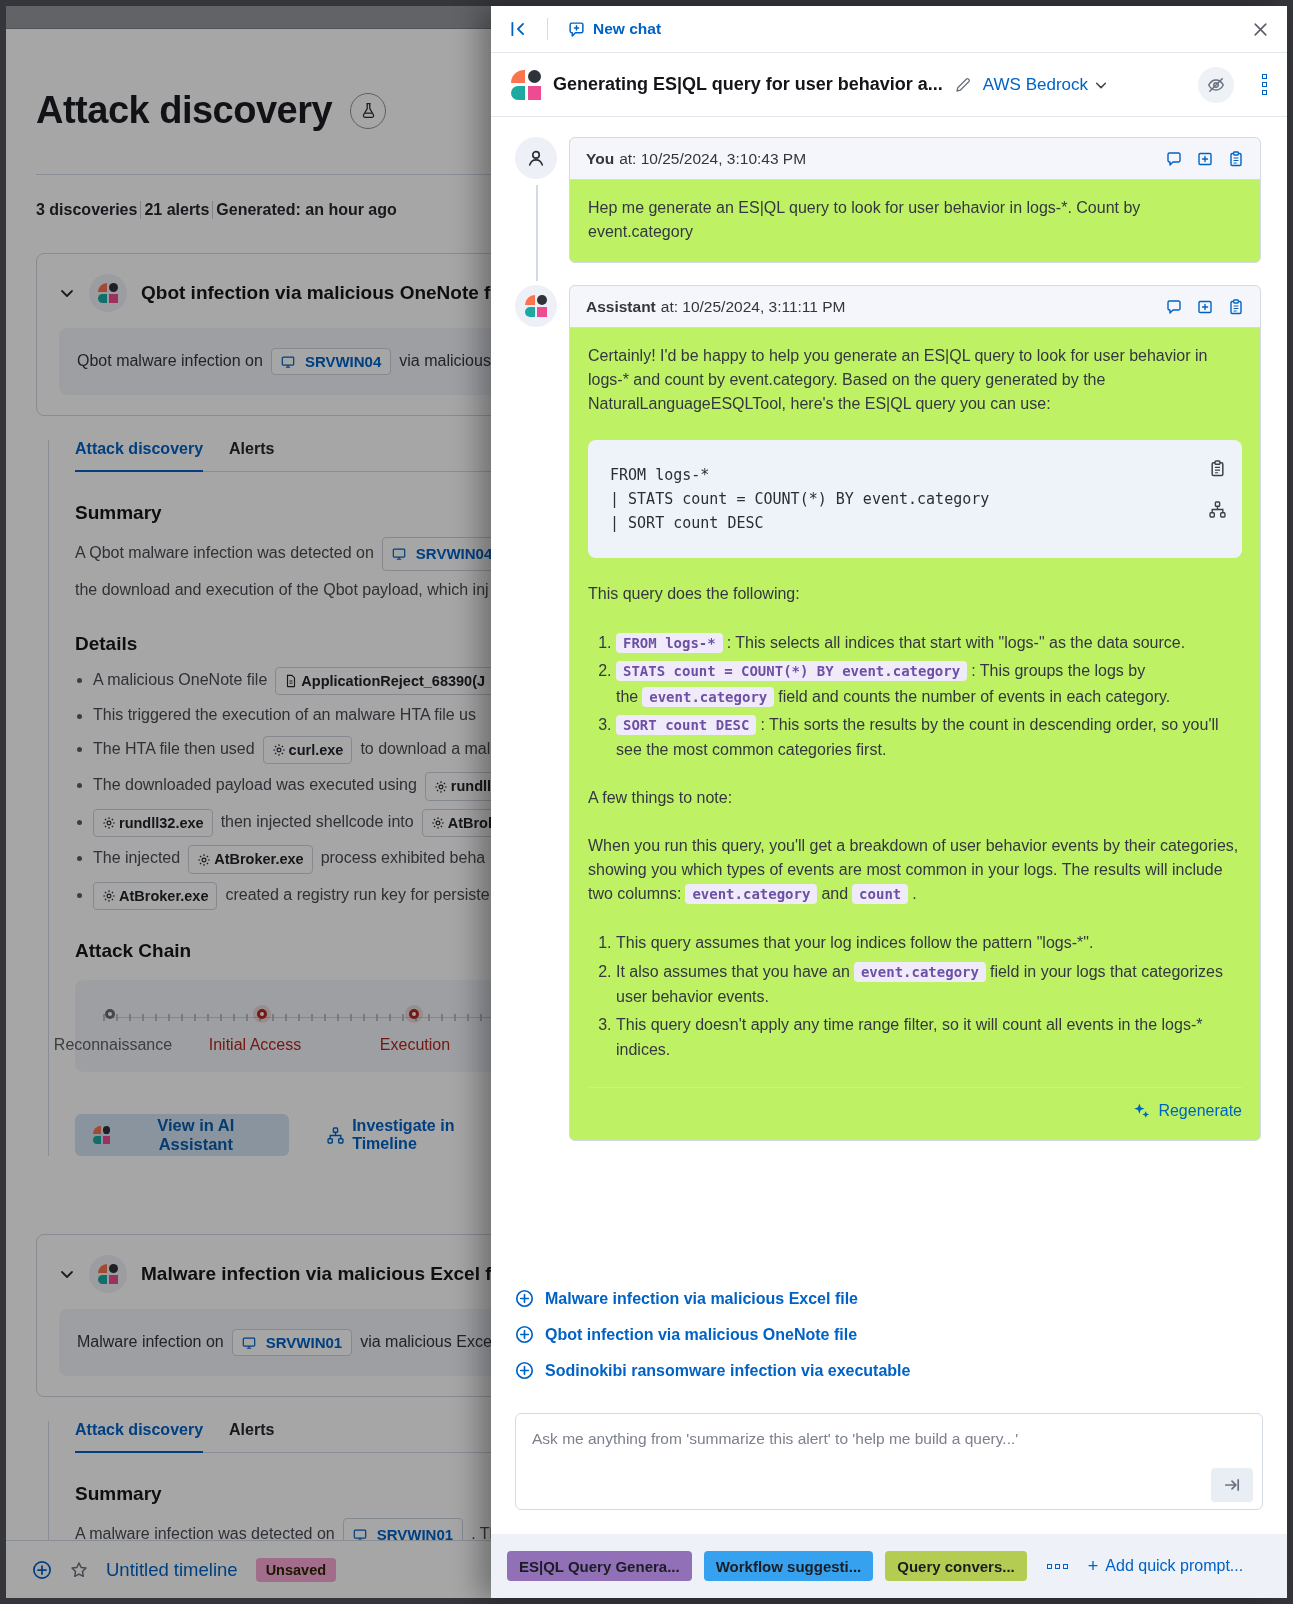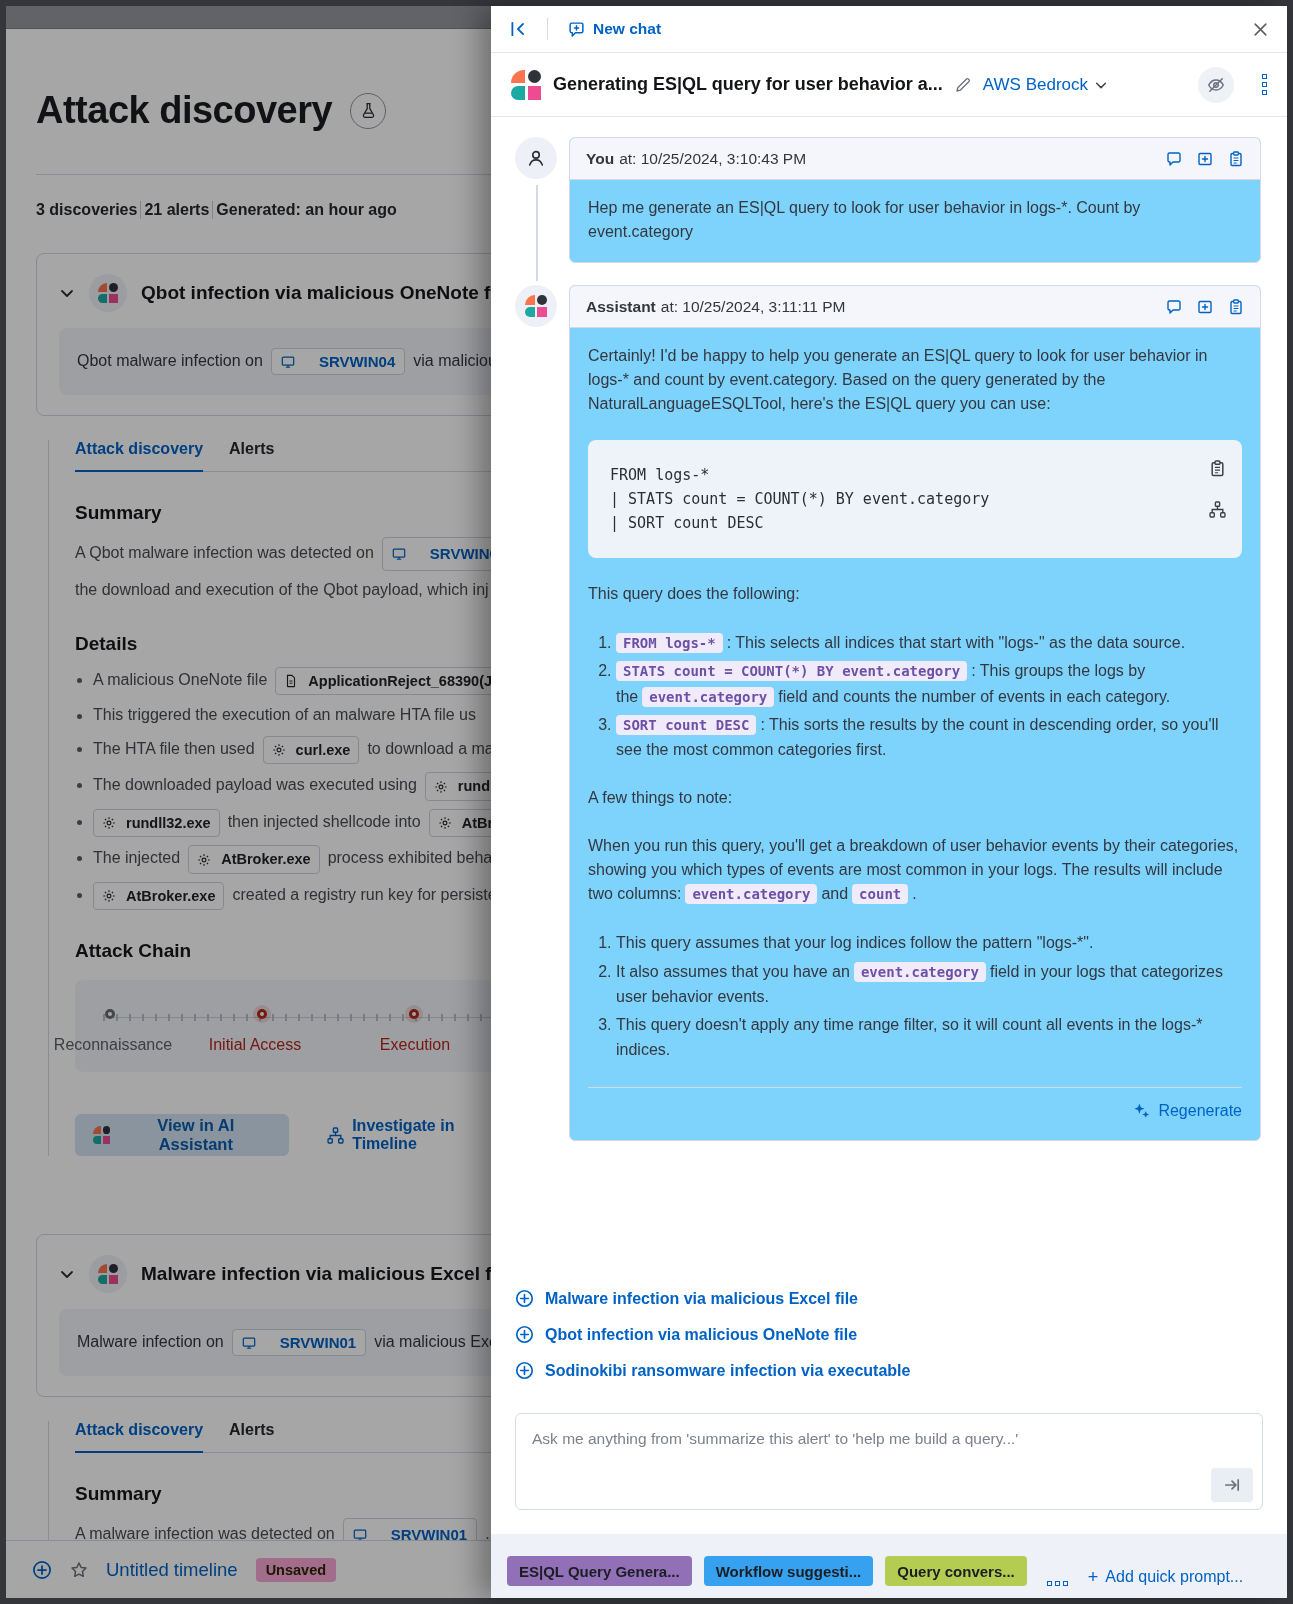--- a/index.html
+++ b/index.html
@@ -20,32 +20,32 @@
   .pt{font-size:38px;font-weight:700;color:#1a1c21;letter-spacing:-.5px}
   .beaker{width:36px;height:36px;border:1px solid #8d939e;border-radius:50%;display:flex;align-items:center;justify-content:center;color:#2b2e34;background:#fff}
   .lp-hr{border:0;border-top:1px solid var(--border);margin:42px 0 0;width:560px}
   .stats{display:flex;align-items:center;gap:3px;margin-top:26px;font-weight:700;font-size:16px;color:#25282e}
   .vsep{width:1px;height:18px;background:#c9cdd4}
   .d-card{width:600px;border:1px solid #cfd6e0;border-radius:8px;margin-top:34px;padding:20px 22px;background:#fff}
   .dc-head{display:flex;align-items:center;gap:14px;color:#2b2e34}
   .logo-circ{width:38px;height:38px;border-radius:50%;background:#eff1f6;display:flex;align-items:center;justify-content:center}
   .dc-title{font-size:19px;font-weight:700;color:#16171b;white-space:nowrap;overflow:hidden}
   .lead{margin-top:16px;background:#f1f4fa;border-radius:8px;padding:20px 18px;font-size:16px;color:var(--text);white-space:nowrap;width:556px}
-  .hostb{display:inline-flex;align-items:center;gap:24px;border:1px solid #ccd3de;background:#fff;border-radius:4px;padding:4px 9px;color:var(--link);font-weight:600;font-size:15px;margin:0 8px;vertical-align:middle}
+  .hostb{display:inline-flex;align-items:center;gap:10px;border:1px solid #ccd3de;background:#fff;border-radius:4px;padding:4px 9px;color:var(--link);font-weight:600;font-size:15px;margin:0 8px;vertical-align:middle}
   .expand{margin:24px 0 0 12px;border-left:1px solid var(--border);padding-left:26px;width:470px}
   .tabs{display:flex;gap:26px;border-bottom:1px solid var(--border)}
   .tab{font-size:16px;font-weight:700;padding-bottom:12px;color:#26282d;cursor:pointer}
   .tab.active{color:var(--link);border-bottom:2px solid var(--link);margin-bottom:-1px}
   .sec{font-size:19px;font-weight:700;color:#17181c;margin-top:30px}
   .pline{margin-top:13px;font-size:16px;color:#494c53;white-space:nowrap;overflow:hidden;line-height:1.6}
   .pline + .pline{margin-top:6px}
   ul.details{list-style:none;margin-top:12px}
   ul.details li{position:relative;padding-left:18px;white-space:nowrap;overflow:hidden;font-size:16px;color:#494c53;margin:8px 0;line-height:1.55}
   ul.details li::before{content:'';position:absolute;left:2px;top:11px;width:5px;height:5px;border-radius:50%;background:#5b5e66}
-  .exeb{display:inline-flex;align-items:center;gap:10px;border:1px solid #ccd3de;border-radius:4px;background:#fff;padding:2px 8px;font-weight:700;font-size:14.5px;color:#22242a;margin:0 8px;vertical-align:middle}
+  .exeb{display:inline-flex;align-items:center;gap:3px;border:1px solid #ccd3de;border-radius:4px;background:#fff;padding:2px 8px;font-weight:700;font-size:14.5px;color:#22242a;margin:0 8px;vertical-align:middle}
   ul.details li .exeb:first-child{margin-left:0}
   .chainp{margin-top:18px;background:#f2f5fa;border-radius:8px;width:470px;position:relative;height:92px}
   .track{position:absolute;left:28px;right:-80px;top:34px;height:7px;
     background-image:repeating-linear-gradient(90deg,#b9bfc8 0 2px,transparent 2px 13px),linear-gradient(#c9ced6,#c9ced6);
     background-size:100% 7px,100% 1px;background-position:center,center;background-repeat:no-repeat}
   .cdot{position:absolute;top:29px;width:10px;height:10px;border-radius:50%;background:#fff;border:3px solid #666c77}
   .cdot.alert{border-color:var(--red);box-shadow:0 0 0 4px rgba(179,40,30,.14)}
   .clabel{position:absolute;top:56px;transform:translateX(-50%);font-size:16px;color:#5d6069;white-space:nowrap}
   .clabel.alert{color:var(--red)}
   .actions{display:flex;align-items:center;gap:38px;margin-top:42px}
@@ -70,42 +70,42 @@
   .conn{display:flex;align-items:center;gap:6px;color:var(--link);font-size:17px;cursor:pointer;white-space:nowrap}
   .eyeoff{width:36px;height:36px;border-radius:50%;background:#eef1f6;display:flex;align-items:center;justify-content:center;margin-left:auto;border:none;cursor:pointer;color:#69707d}
   .dots3{display:flex;flex-direction:column;gap:3px;margin-left:16px;cursor:pointer}
   .dots3 i{width:5px;height:5px;border:1.6px solid var(--link);display:block}
   .chat{flex:1 1 auto;min-height:0;overflow:hidden;padding:20px 26px 0 12px}
   .c-row{display:flex;position:relative}
   .c-row + .c-row{margin-top:22px}
   .av-col{flex:0 0 66px;display:flex;justify-content:center;align-items:flex-start;position:relative}
   .avatar{width:42px;height:42px;border-radius:50%;background:#eef0f8;display:flex;align-items:center;justify-content:center;z-index:1}
   .c-row.user .av-col::after{content:'';position:absolute;top:48px;bottom:-18px;left:50%;width:2px;background:var(--border)}
-  .ccard{flex:1;border:1px solid var(--border);border-radius:6px;overflow:hidden;background:#7dd3fc}
+  .ccard{flex:1;border:1px solid var(--border);border-radius:6px;overflow:hidden;background:#bef264}
   .c-head{display:flex;align-items:center;height:42px;background:var(--headbg);border-bottom:1px solid var(--border);padding:0 16px;font-size:15.5px;color:#33363c}
   .c-name{font-weight:700;margin-right:5px}
   .c-acts{margin-left:auto;display:flex;gap:15px}
   .c-acts .icon-btn{color:var(--link)}
   .c-body{padding:16px 18px 18px;font-size:16px;line-height:1.5;color:var(--text)}
   .c-body p{margin:0 0 24px}
   .c-body p:last-child{margin-bottom:0}
   .codeblk{position:relative;background:var(--codebg);border-radius:8px;padding:23px 22px;margin:0 0 24px;font-family:"DejaVu Sans Mono",monospace;font-size:15px;line-height:1.6;color:#2b2e34;white-space:pre}
   .cb-acts{position:absolute;right:16px;top:20px;display:flex;flex-direction:column;gap:24px;align-items:center;color:#3c3f46}
   .chip{font-family:"DejaVu Sans Mono",monospace;font-size:14px;font-weight:700;color:var(--chip);background:var(--chipbg);border-radius:4px;padding:2px 7px;margin:0 4px}
   .c-body ol{margin:0 0 24px;padding-left:28px}
   .c-body ol li{margin:3px 0;line-height:1.58}
   .regen-wrap{border-top:1px solid var(--border);margin-top:4px;padding:14px 0 2px;display:flex;justify-content:flex-end}
   .regen{display:flex;align-items:center;gap:8px;color:var(--link);font-weight:500;font-size:16px;background:none;border:none;cursor:pointer;font-family:inherit}
   .suggs{flex:0 0 auto;padding:12px 24px 2px 24px}
   .sugg{display:flex;align-items:center;gap:11px;color:var(--link);font-weight:600;font-size:16px;margin:17px 0;cursor:pointer}
   .promptwrap{flex:0 0 auto;margin:14px 24px 20px;position:relative}
   textarea.prompt{width:100%;height:97px;border:1px solid var(--border);border-radius:6px;resize:none;padding:16px;font-family:"Liberation Sans",sans-serif;font-size:15.5px;color:var(--text);outline:none}
   textarea.prompt::placeholder{color:#7b818d}
   .sendbtn{position:absolute;right:10px;bottom:12px;width:42px;height:34px;background:#e9edf4;border:none;border-radius:4px;display:flex;align-items:center;justify-content:center;color:#69707d;cursor:pointer}
-  .f-bottom{flex:0 0 64px;background:#eef1f7;display:flex;align-items:flex-end;gap:12px;padding:12px 16px}
+  .f-bottom{flex:0 0 64px;background:#eef1f7;display:flex;align-items:center;gap:12px;padding:12px 16px}
   .qp{height:30px;display:inline-flex;align-items:center;border:none;border-radius:4px;padding:0 12px;font-weight:600;font-size:15px;color:#1b1d23;cursor:pointer;font-family:inherit}
   .boxesh{display:flex;gap:3px;margin:0 8px;cursor:pointer}
   .boxesh i{width:5px;height:5px;border:1.6px solid var(--link);display:block}
   .addqp{display:flex;align-items:center;gap:7px;color:var(--link);font-size:16px;background:none;border:none;cursor:pointer;font-family:inherit}
   .addqp .plus{font-size:18px;line-height:1}
 
   
   .elogo{position:relative;display:inline-block}
   .elogo i{position:absolute;display:block;width:45%;height:45%}
   .elogo .o{left:0;top:0;background:#fa744e;border-radius:100% 0 0 0}

